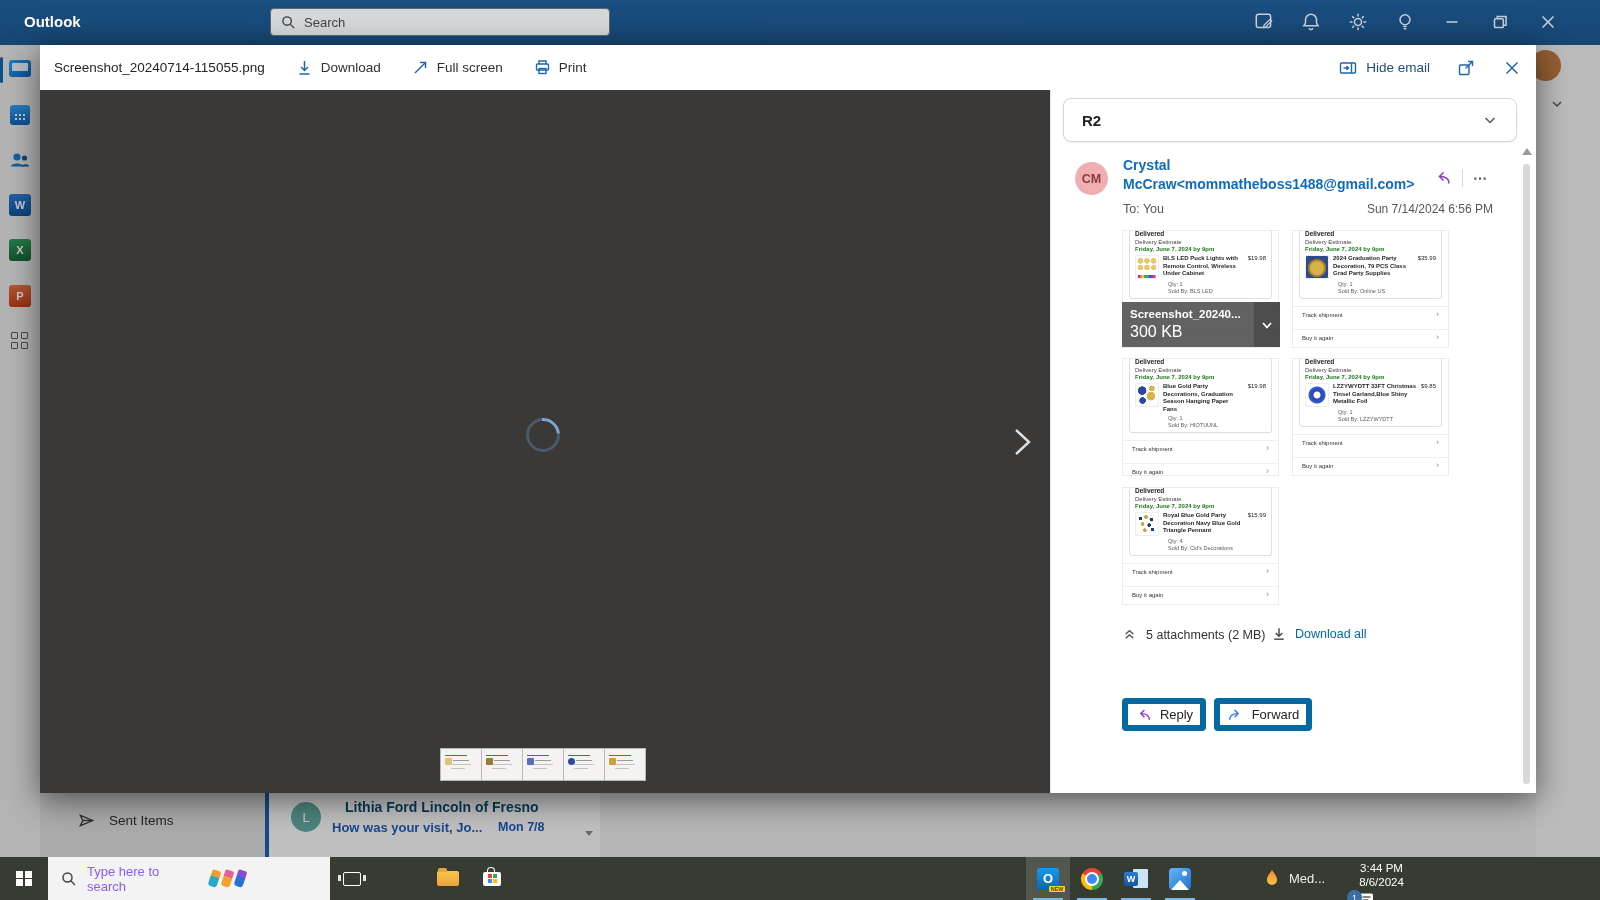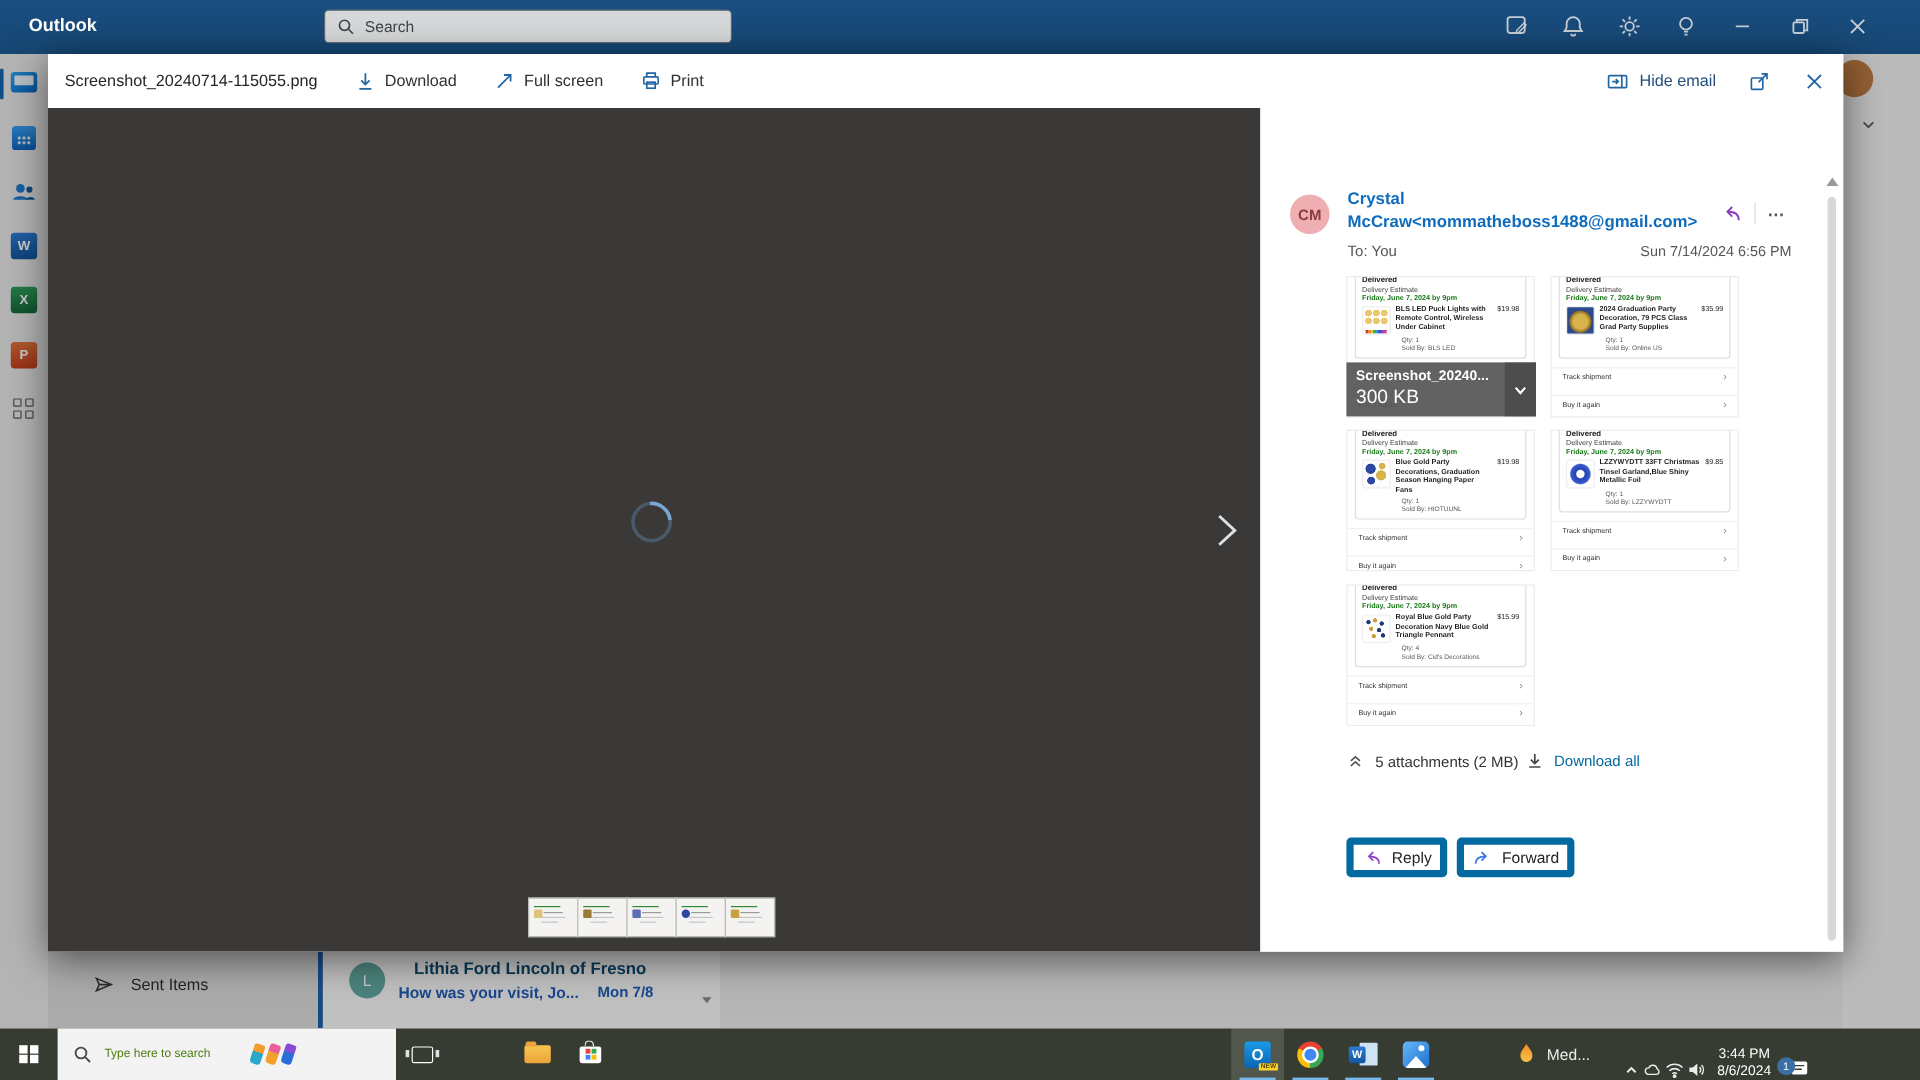--- a/index.html
+++ b/index.html
@@ -138,21 +138,21 @@
   .r-avatar{position:absolute;left:-6px;top:5px;width:31px;height:31px;border-radius:50%;background:#bd7a42;}
   .r-chev{position:absolute;left:14px;top:52px;color:#5c5c5c;}
   .dim{background:rgba(0,0,0,.22);pointer-events:none;z-index:6;}
 
   
   .taskbar{left:0;top:857px;width:1600px;height:43px;background:#363c31;z-index:20;display:flex;align-items:stretch;}
   .tk-btn{display:flex;align-items:center;justify-content:center;}
   .winlogo{display:grid;grid-template-columns:7px 7px;grid-template-rows:7px 7px;gap:1.5px;}
   .winlogo div{background:#fff;}
   .tk-search{width:282px;background:#f3f3f3;display:flex;align-items:center;gap:10px;padding-left:13px;box-sizing:border-box;}
-  .tk-search span{color:#4d7c0f;font-size:10px;flex:1;}
+  .tk-search span{color:#8b5cf6;font-size:13px;flex:1;}
   .crayons{display:flex;gap:4px;margin-right:8px;}
   .crayon{width:9px;height:17px;border-radius:2px 2px 3px 3px;transform:rotate(18deg);}
   .cr1{background:linear-gradient(180deg,#f39c2d 40%,#2aa7c9 40%);}
   .cr2{background:linear-gradient(180deg,#e85f9a 40%,#f3a12d 40%);}
   .cr3{background:linear-gradient(180deg,#8a4ad6 40%,#2a6fd6 40%);}
   .tk-ico{width:44px;}
   .taskview{position:relative;width:18px;height:14px;border:1.6px solid #fff;border-radius:2px;box-sizing:border-box;}
   .taskview::before,.taskview::after{content:'';position:absolute;top:2.5px;width:3px;height:6px;background:#fff;opacity:.85;}
   .taskview::before{left:-6px;} .taskview::after{right:-6px;}
   .folder{position:relative;width:22px;height:15px;background:linear-gradient(180deg,#f7c64f,#eda33b);border-radius:2px;}
@@ -169,21 +169,21 @@
   .olk-badge{position:absolute;right:-6px;bottom:-2px;background:#f8d22a;color:#5c4500;font-size:5.5px;font-weight:bold;padding:0 1.5px;border-radius:1px;}
   .chrome{width:22px;height:22px;border-radius:50%;background:conic-gradient(from 60deg,#34a853 0 120deg,#fbbc05 120deg 240deg,#e94235 240deg 360deg);display:flex;align-items:center;justify-content:center;}
   .chrome i{width:10px;height:10px;border-radius:50%;background:#4285f4;border:2px solid #fff;}
   .word{position:relative;width:24px;height:22px;}
   .word::before{content:'';position:absolute;right:0;top:1px;width:15px;height:19px;background:#cfe3f7;border-radius:1px;}
   .word::after{content:'W';position:absolute;left:0;top:4px;width:14px;height:14px;background:linear-gradient(180deg,#2b7cd3,#12559e);color:#fff;font-size:9px;font-weight:bold;display:flex;align-items:center;justify-content:center;border-radius:2px;}
   .photos{position:relative;width:22px;height:22px;border-radius:4px;background:linear-gradient(135deg,#65b7f7,#1e70d0);overflow:hidden;}
   .photos::before{content:'';position:absolute;bottom:0;left:2px;border-left:9px solid transparent;border-right:9px solid transparent;border-bottom:10px solid #fff;}
   .photos::after{content:'';position:absolute;top:3px;right:4px;width:5px;height:5px;border-radius:50%;background:#fff;}
   .news{display:flex;align-items:center;gap:9px;margin-left:62px;color:#ececec;font-size:13px;}
-  .tray{display:flex;align-items:flex-end;gap:1px;margin-left:26px;color:#ececec;}
+  .tray{display:flex;align-items:flex-start;gap:1px;margin-left:26px;color:#ececec;flex-direction:column;}
   .tray svg{width:17px;height:17px;color:#ececec;}
   .clock{text-align:center;color:#fff;font-size:11.5px;line-height:14px;margin:0 8px;}
   .action{position:relative;width:30px;display:flex;align-items:center;justify-content:center;margin-right:6px;}
   .action svg{width:19px;height:19px;color:#fff;}
   .badge{position:absolute;left:-4px;bottom:4px;width:15px;height:15px;border-radius:50%;background:#3a6ea5;color:#fff;font-size:9px;display:flex;align-items:center;justify-content:center;}
 </style>
 </head>
 <body>
 
 <div class="stage">
@@ -369,20 +369,26 @@
         <div class="thumb t1"></div>
         <div class="thumb t2"></div>
         <div class="thumb t3"></div>
         <div class="thumb t4"></div>
         <div class="thumb t5"></div>
       </div>
     </div>
 
     <div class="abs emailpane">
 
+      <div class="abs subj-card">
+        <span class="subj">R2</span>
+        <svg viewBox="0 0 16 16" fill="none" stroke="currentColor" stroke-width="1.5">
+            <polyline points="3.5,6 8,10.5 12.5,6"></polyline>
+          </svg>
+      </div>
 
       <div class="abs avatar-cm">CM</div>
       <div class="abs sender">
         <div>Crystal</div>
         <div>McCraw&lt;mommatheboss1488@gmail.com&gt;</div>
       </div>
       <div class="abs hdr-icons">
         <svg viewBox="0 0 19 19" fill="none" stroke="#8d3fc0" stroke-width="1.6">
             <path d="M16 15.5c0-5-3-7-9-7"></path>
             <polyline points="10.5,4.5 6.5,8.5 10.5,12.5"></polyline>

